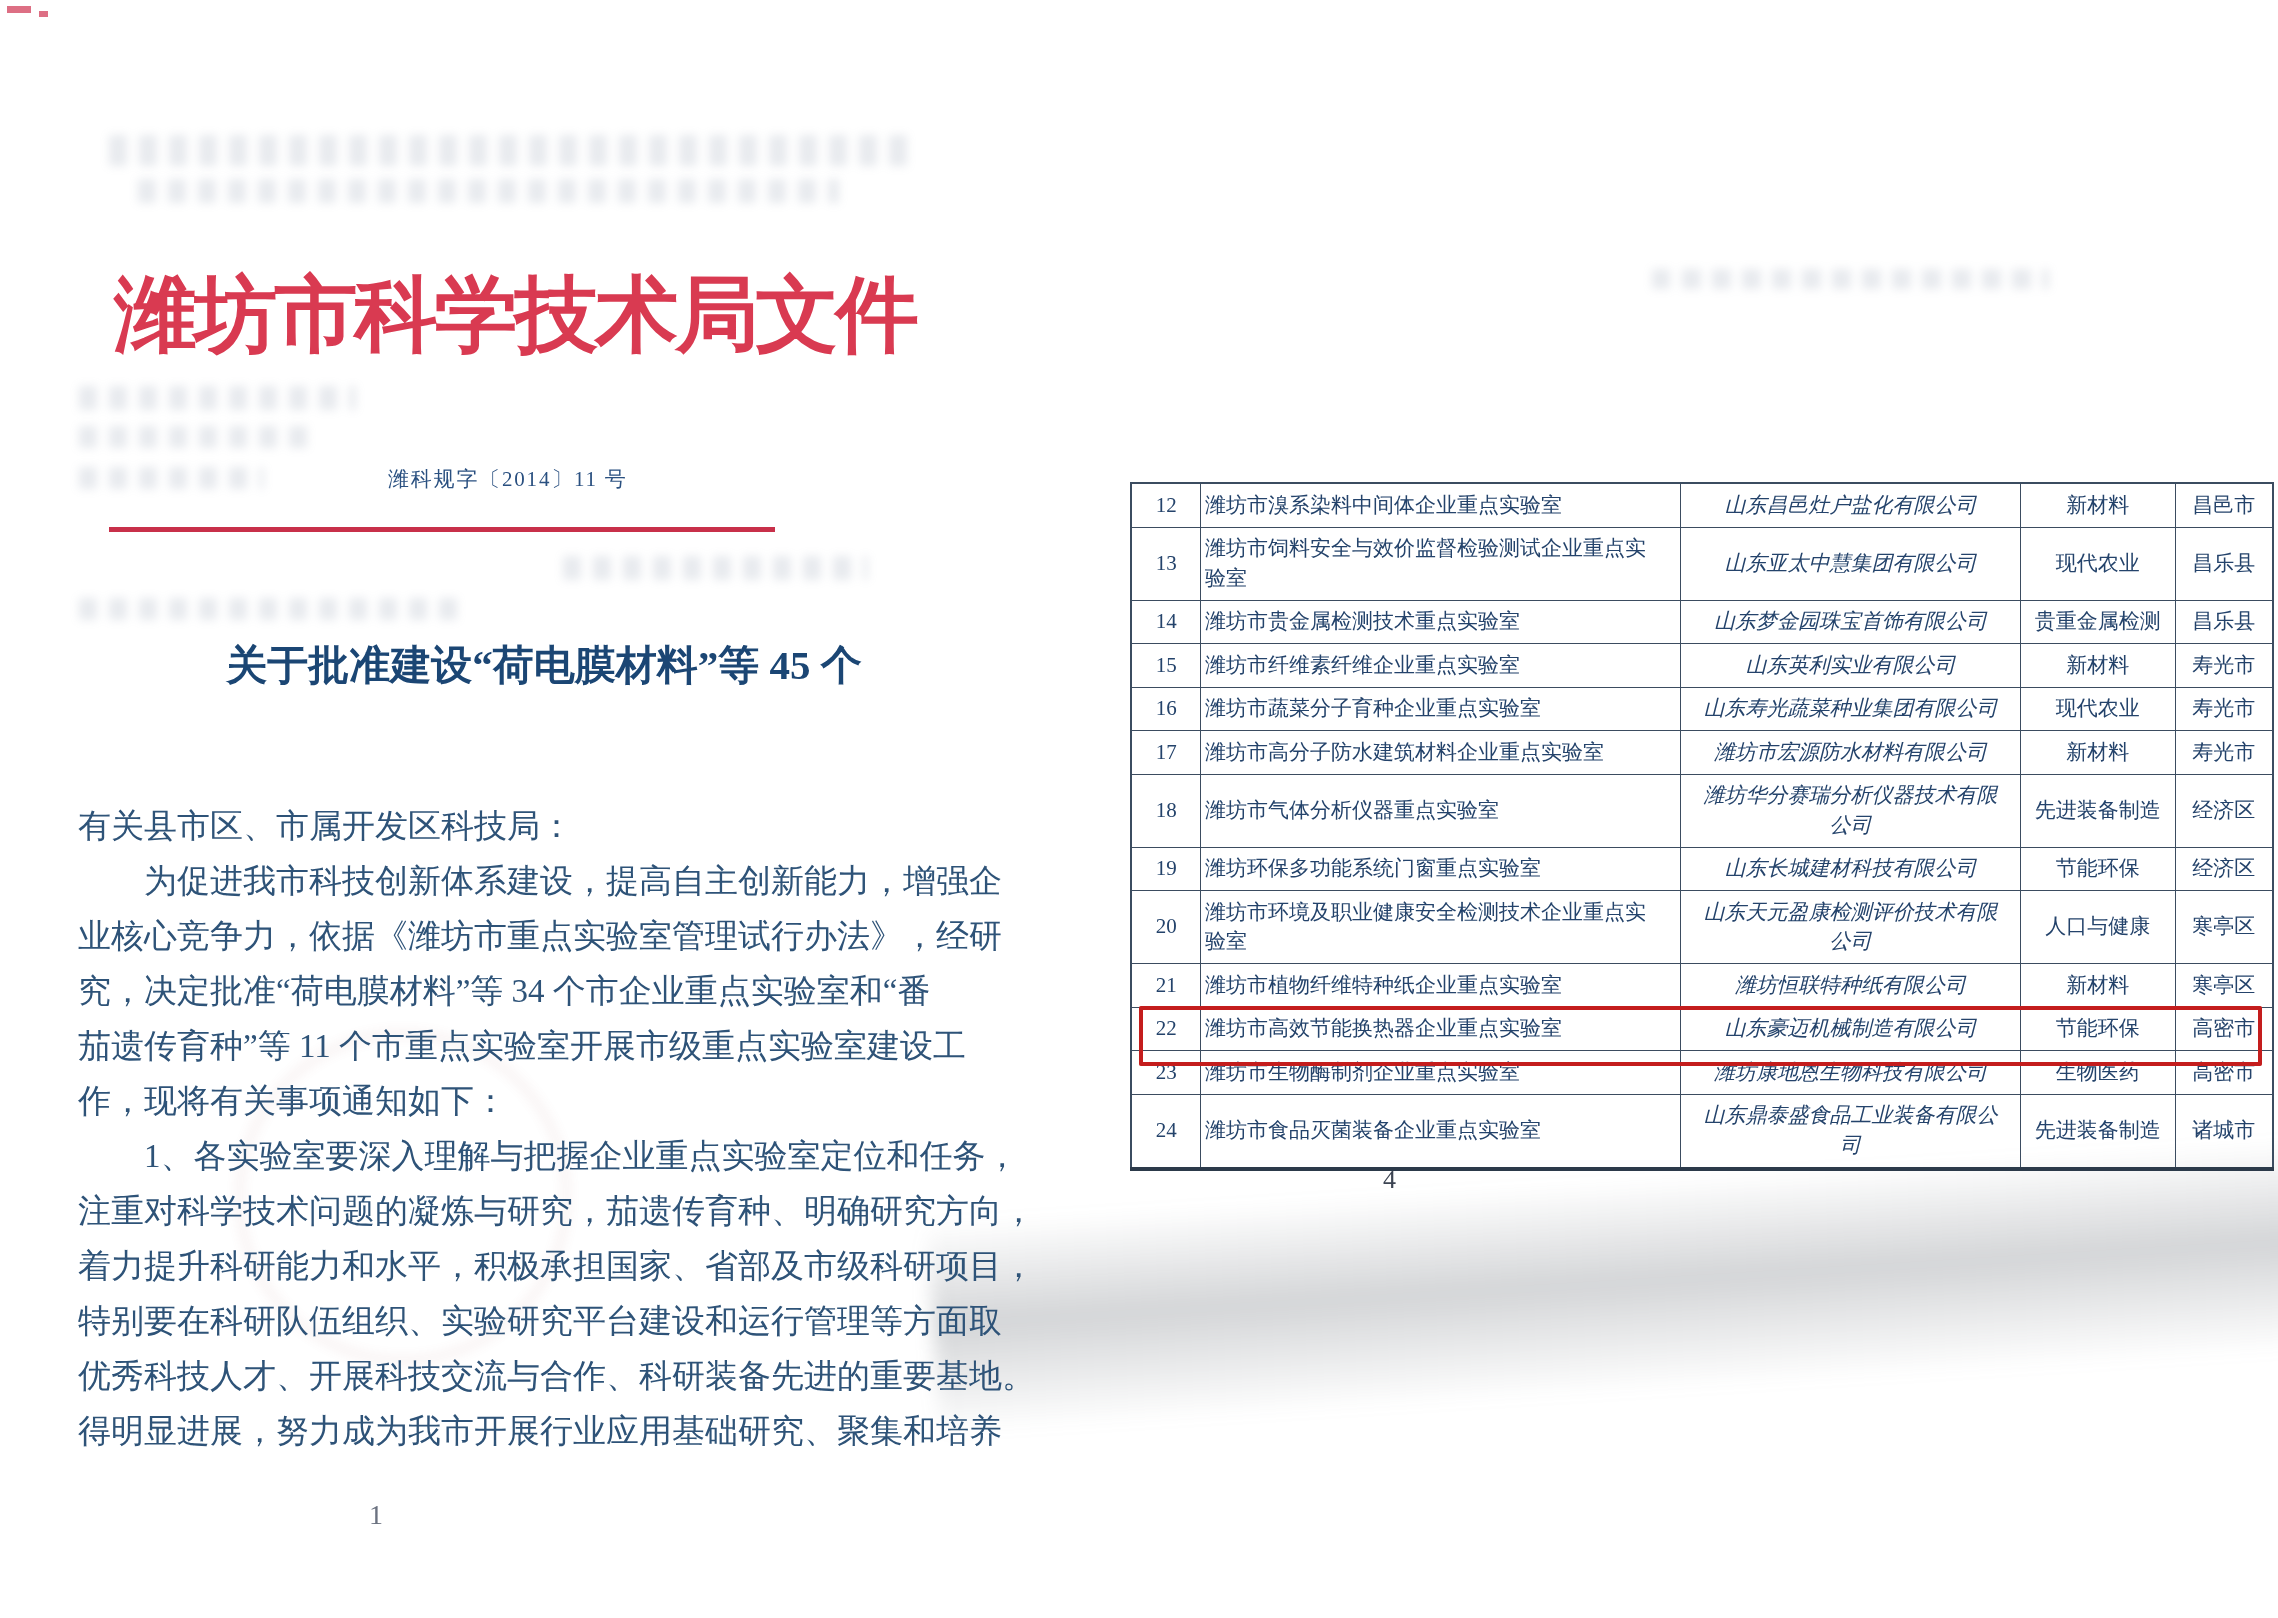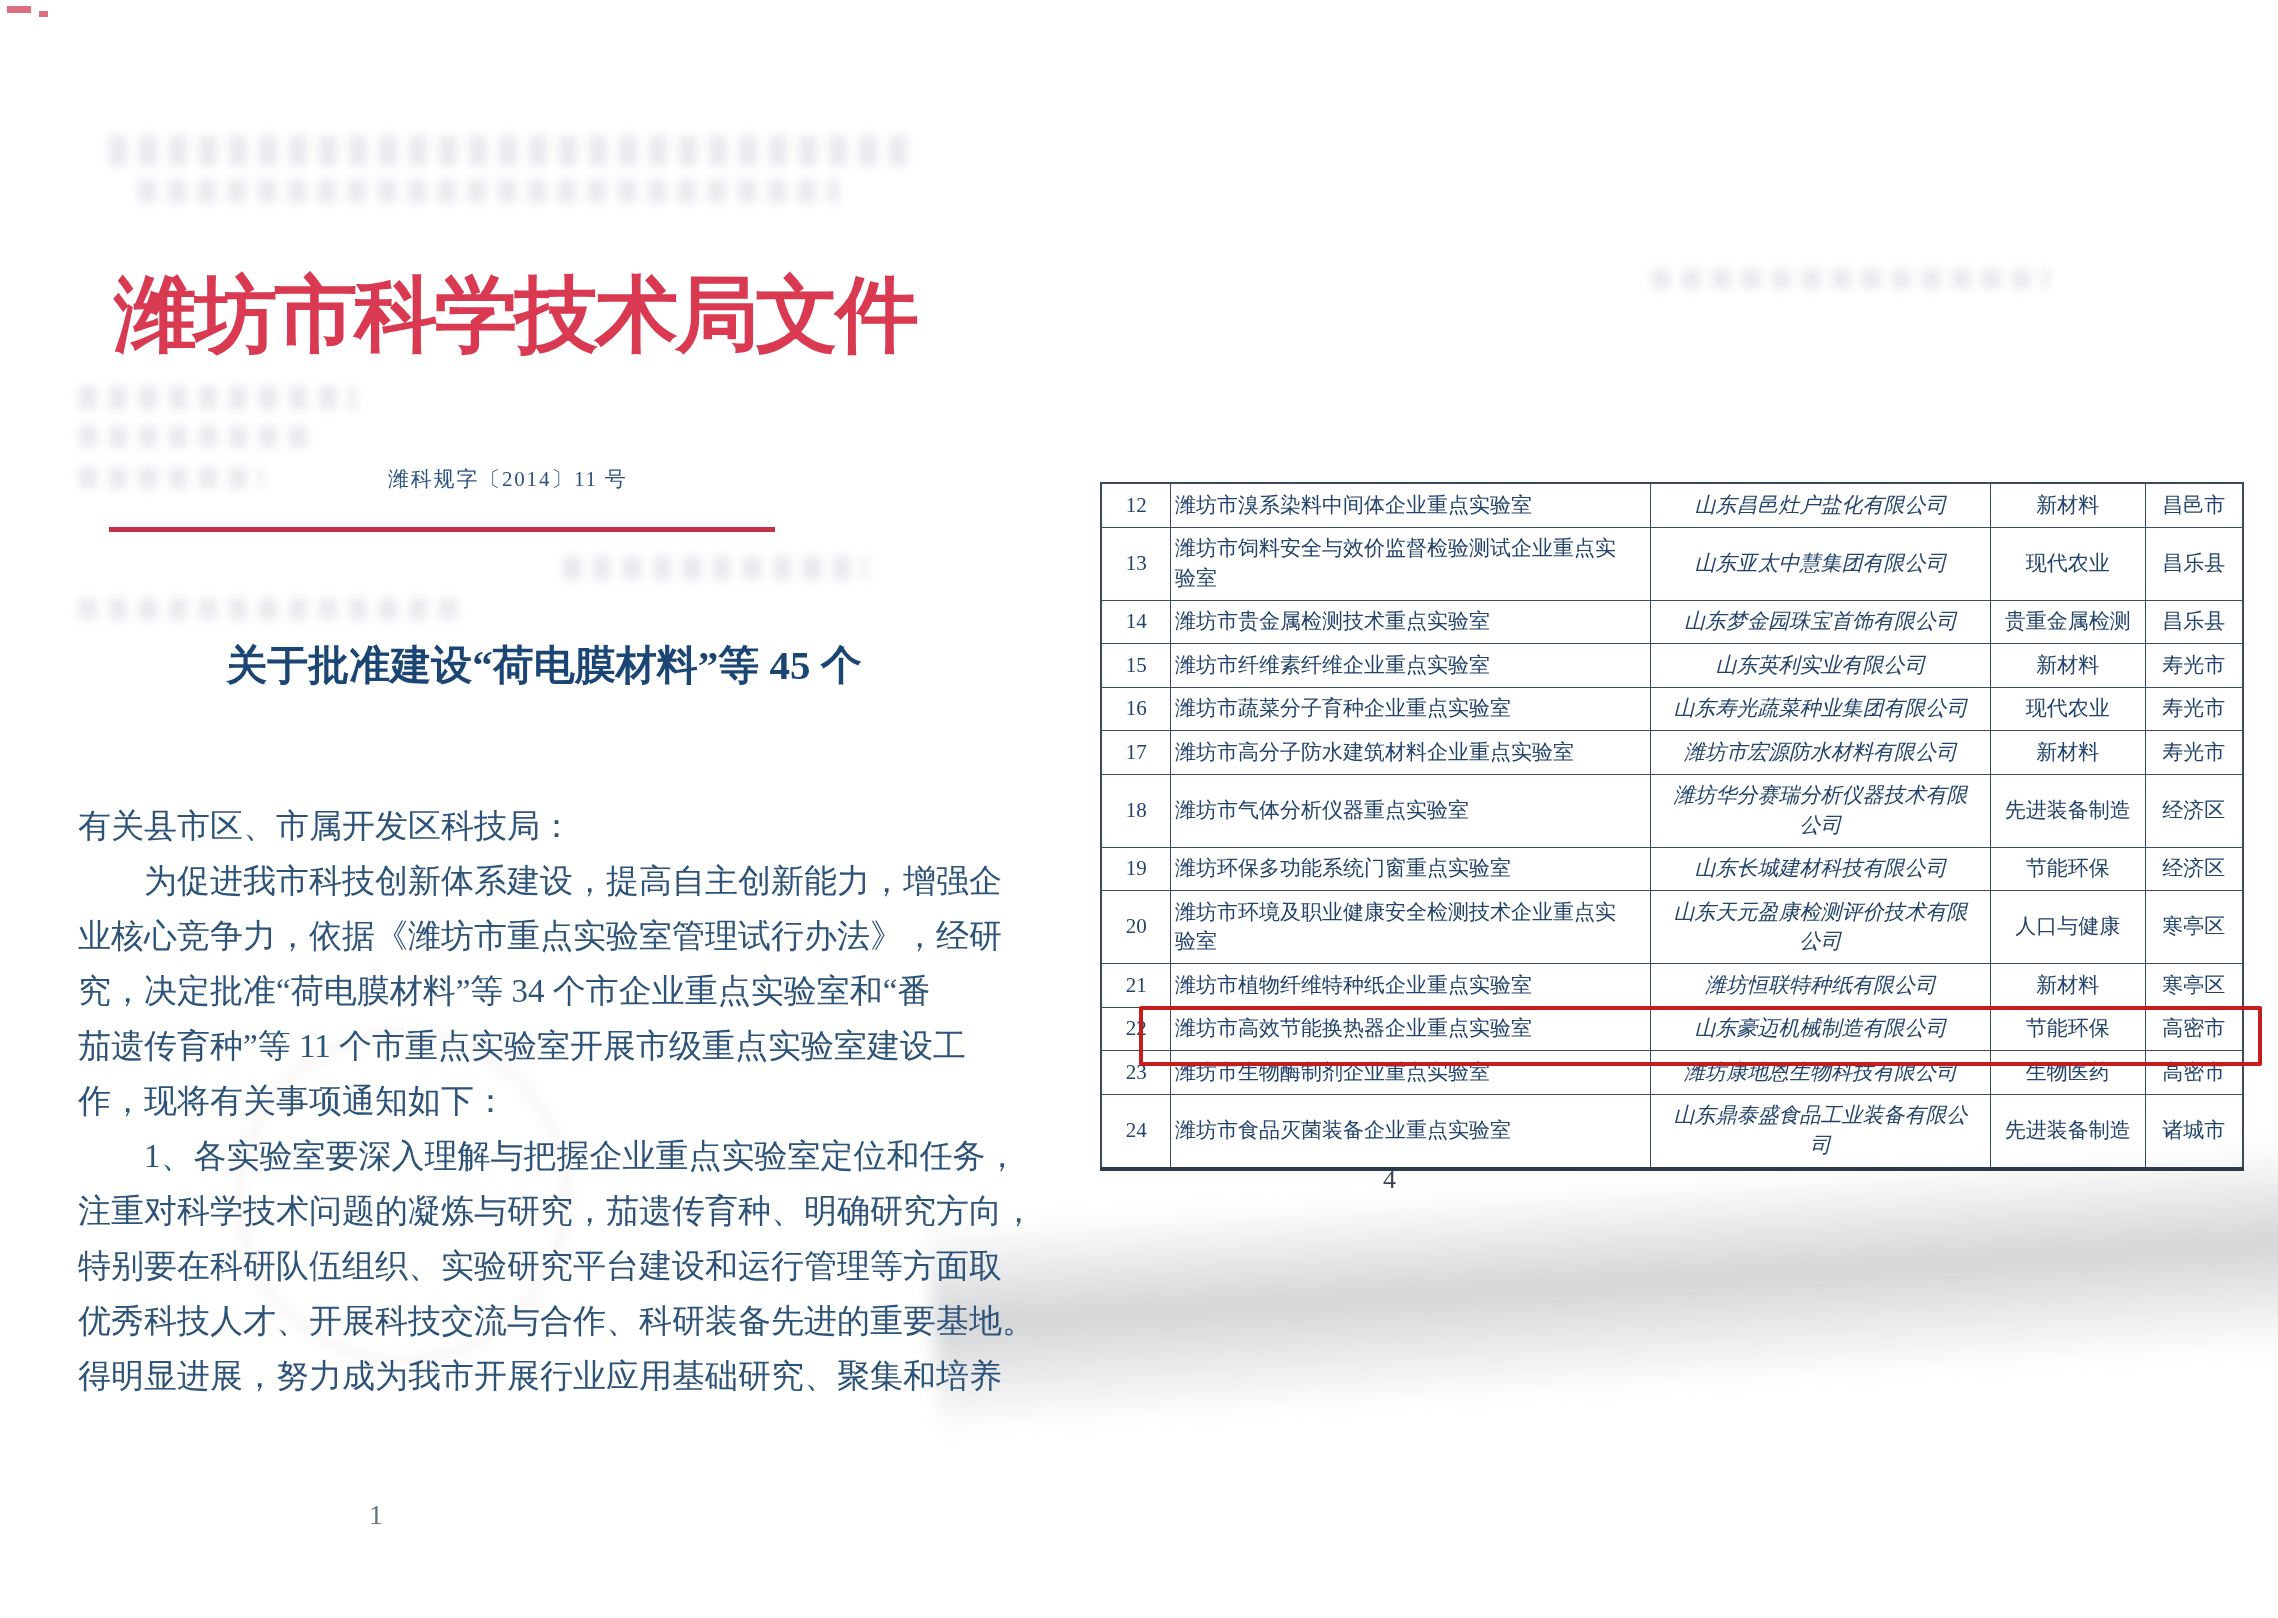--- a/index.html
+++ b/index.html
@@ -53,21 +53,21 @@
   }
   .doc-body{
     position:absolute;left:78px;top:799px;width:1015px;
     font-size:33px;line-height:55px;color:var(--ink);
   }
   .doc-body .line{white-space:nowrap;height:55px;}
   .page-num-left{
     position:absolute;left:369px;top:1499px;font-size:28px;color:#6b7280;
   }
   
-  #table-wrap{position:absolute;left:1100px;top:482px;width:1098px;}
+  #table-wrap{position:absolute;left:1130px;top:482px;width:1098px;}
   table.lab-table{
     border-collapse:collapse;width:1098px;table-layout:fixed;
     font-size:21px;color:var(--table-ink);
   }
   table.lab-table td{
     border:1.8px solid var(--table-border);
     padding:6.5px 3.7px;line-height:29.5px;vertical-align:middle;
     overflow:hidden;
   }
   table.lab-table{border:2.8px solid var(--table-border);border-bottom:4.6px solid #2c3a4a;}
@@ -115,20 +115,21 @@
   <div class="doc-body">
 
   <div class="line">有关县市区、市属开发区科技局：</div>
       <div class="line">　　为促进我市科技创新体系建设，提高自主创新能力，增强企</div>
       <div class="line">业核心竞争力，依据《潍坊市重点实验室管理试行办法》，经研</div>
       <div class="line">究，决定批准“荷电膜材料”等 34 个市企业重点实验室和“番</div>
       <div class="line">茄遗传育种”等 11 个市重点实验室开展市级重点实验室建设工</div>
       <div class="line">作，现将有关事项通知如下：</div>
       <div class="line">　　1、各实验室要深入理解与把握企业重点实验室定位和任务，</div>
       <div class="line">注重对科学技术问题的凝炼与研究，茄遗传育种、明确研究方向，</div>
+      <div class="line">着力提升科研能力和水平，积极承担国家、省部及市级科研项目，</div>
       <div class="line">特别要在科研队伍组织、实验研究平台建设和运行管理等方面取</div>
       <div class="line">优秀科技人才、开展科技交流与合作、科研装备先进的重要基地。</div>
       <div class="line">得明显进展，努力成为我市开展行业应用基础研究、聚集和培养</div>
     </div>
 
   <div class="page-num-left">1</div>
 
   <div id="table-wrap">
     <table class="lab-table">
       <tbody>

